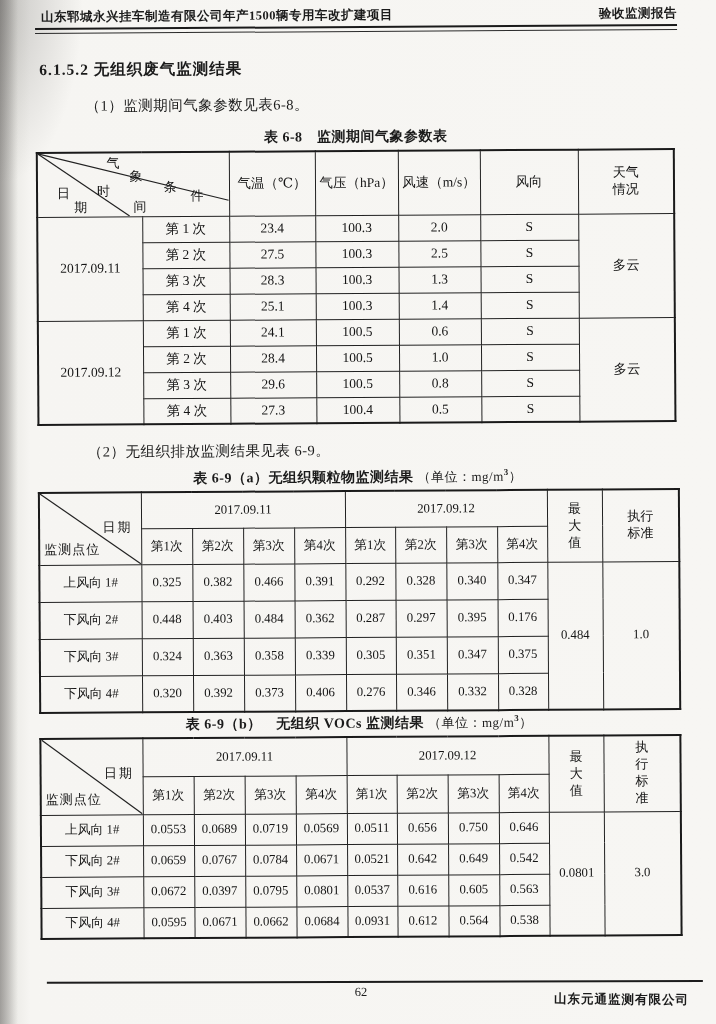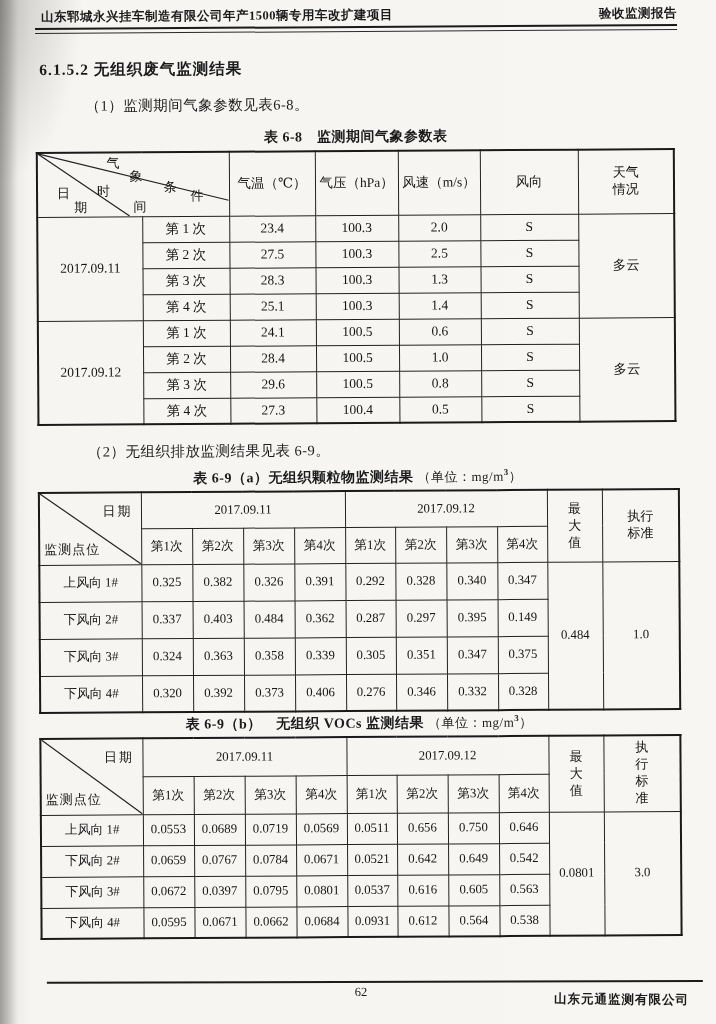--- a/index.html
+++ b/index.html
@@ -42,21 +42,21 @@
   .runhdr{font-size:12.3px;}
 
   .diagcell{position:relative;}
   .diagcell svg{position:absolute;left:0;top:0;width:100%;height:100%;}
   .diagcell span{position:absolute;font-size:13px;line-height:1;}
   
   .d68-c1{left:36%;top:5%;} .d68-c2{left:48%;top:25%;} .d68-c3{left:66%;top:43%;} .d68-c4{left:80%;top:58%;}
   .d68-t1{left:31%;top:50%;} .d68-t2{left:50%;top:75%;}
   .d68-d1{left:10%;top:52%;} .d68-d2{left:19%;top:75%;}
   
-  .d9-top{right:8px;top:11px;letter-spacing:2px;}
+  .d9-top{right:8px;top:27px;letter-spacing:2px;}
   .d9-bot{left:4px;bottom:9px;font-size:12.5px;letter-spacing:1px;}
 
   .w1{width:1.15em;margin:0 auto;word-break:break-all;line-height:1.3;font-size:13px;}
   .w2{width:2.2em;margin:0 auto;word-break:break-all;line-height:1.3;font-size:13px;}
 
   .footer-rule{position:absolute;top:981px;left:44px;width:656px;height:2px;background:#1c1c1c;transform:rotate(.2deg);}
   .page-num{position:absolute;top:985px;left:0;width:716px;text-align:center;font-size:12.5px;}
   .company{position:absolute;top:993px;right:30px;font-size:12.5px;font-weight:bold;letter-spacing:1px;transform:rotate(.8deg);}
 </style>
 </head>
@@ -221,39 +221,39 @@
         <td class="runhdr">第4次</td>
         <td class="runhdr">第1次</td>
         <td class="runhdr">第2次</td>
         <td class="runhdr">第3次</td>
         <td class="runhdr">第4次</td>
       </tr>
       <tr style="height:37px">
         <td>上风向 1#</td>
         <td>0.325</td>
         <td>0.382</td>
-        <td>0.326</td>
+        <td>0.466</td>
         <td>0.391</td>
         <td>0.292</td>
         <td>0.328</td>
         <td>0.340</td>
         <td>0.347</td>
         <td rowspan="4">0.484</td>
         <td rowspan="4">1.0</td>
       </tr>
       <tr style="height:37px">
         <td>下风向 2#</td>
-        <td>0.337</td>
+        <td>0.448</td>
         <td>0.403</td>
         <td>0.484</td>
         <td>0.362</td>
         <td>0.287</td>
         <td>0.297</td>
         <td>0.395</td>
-        <td>0.149</td>
+        <td>0.176</td>
       </tr>
       <tr style="height:37px">
         <td>下风向 3#</td>
         <td>0.324</td>
         <td>0.363</td>
         <td>0.358</td>
         <td>0.339</td>
         <td>0.305</td>
         <td>0.351</td>
         <td>0.347</td>

